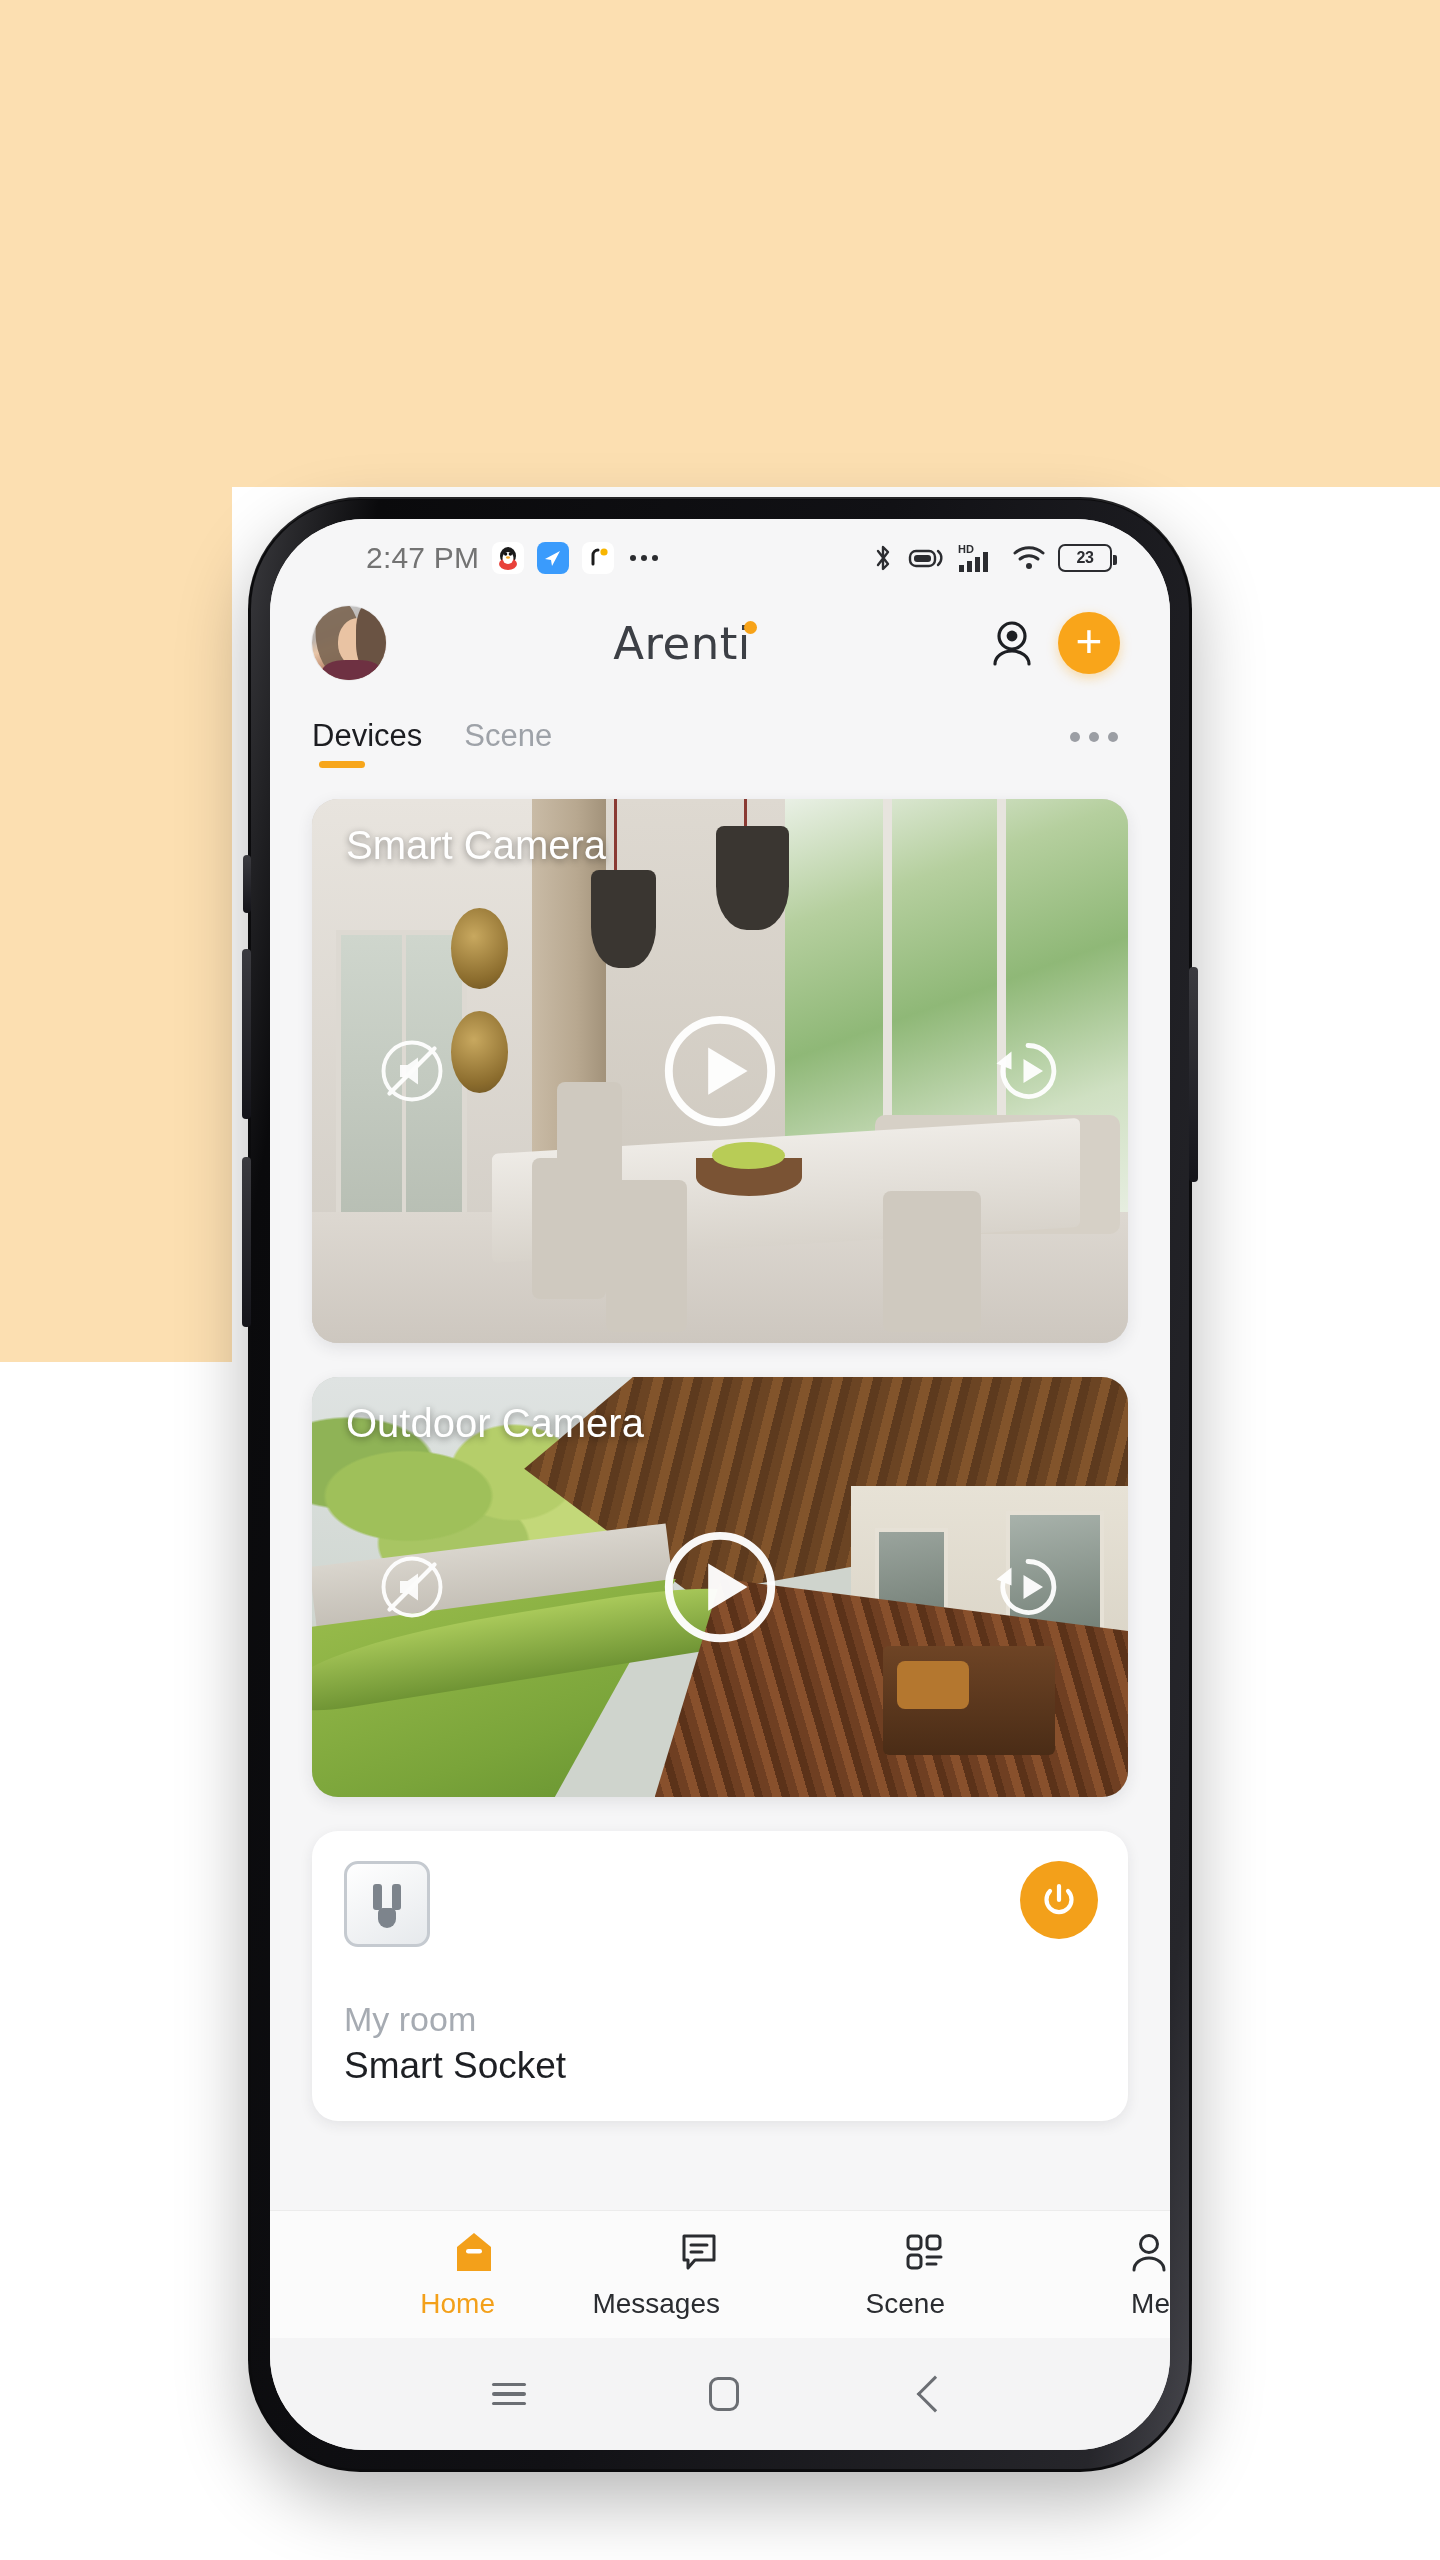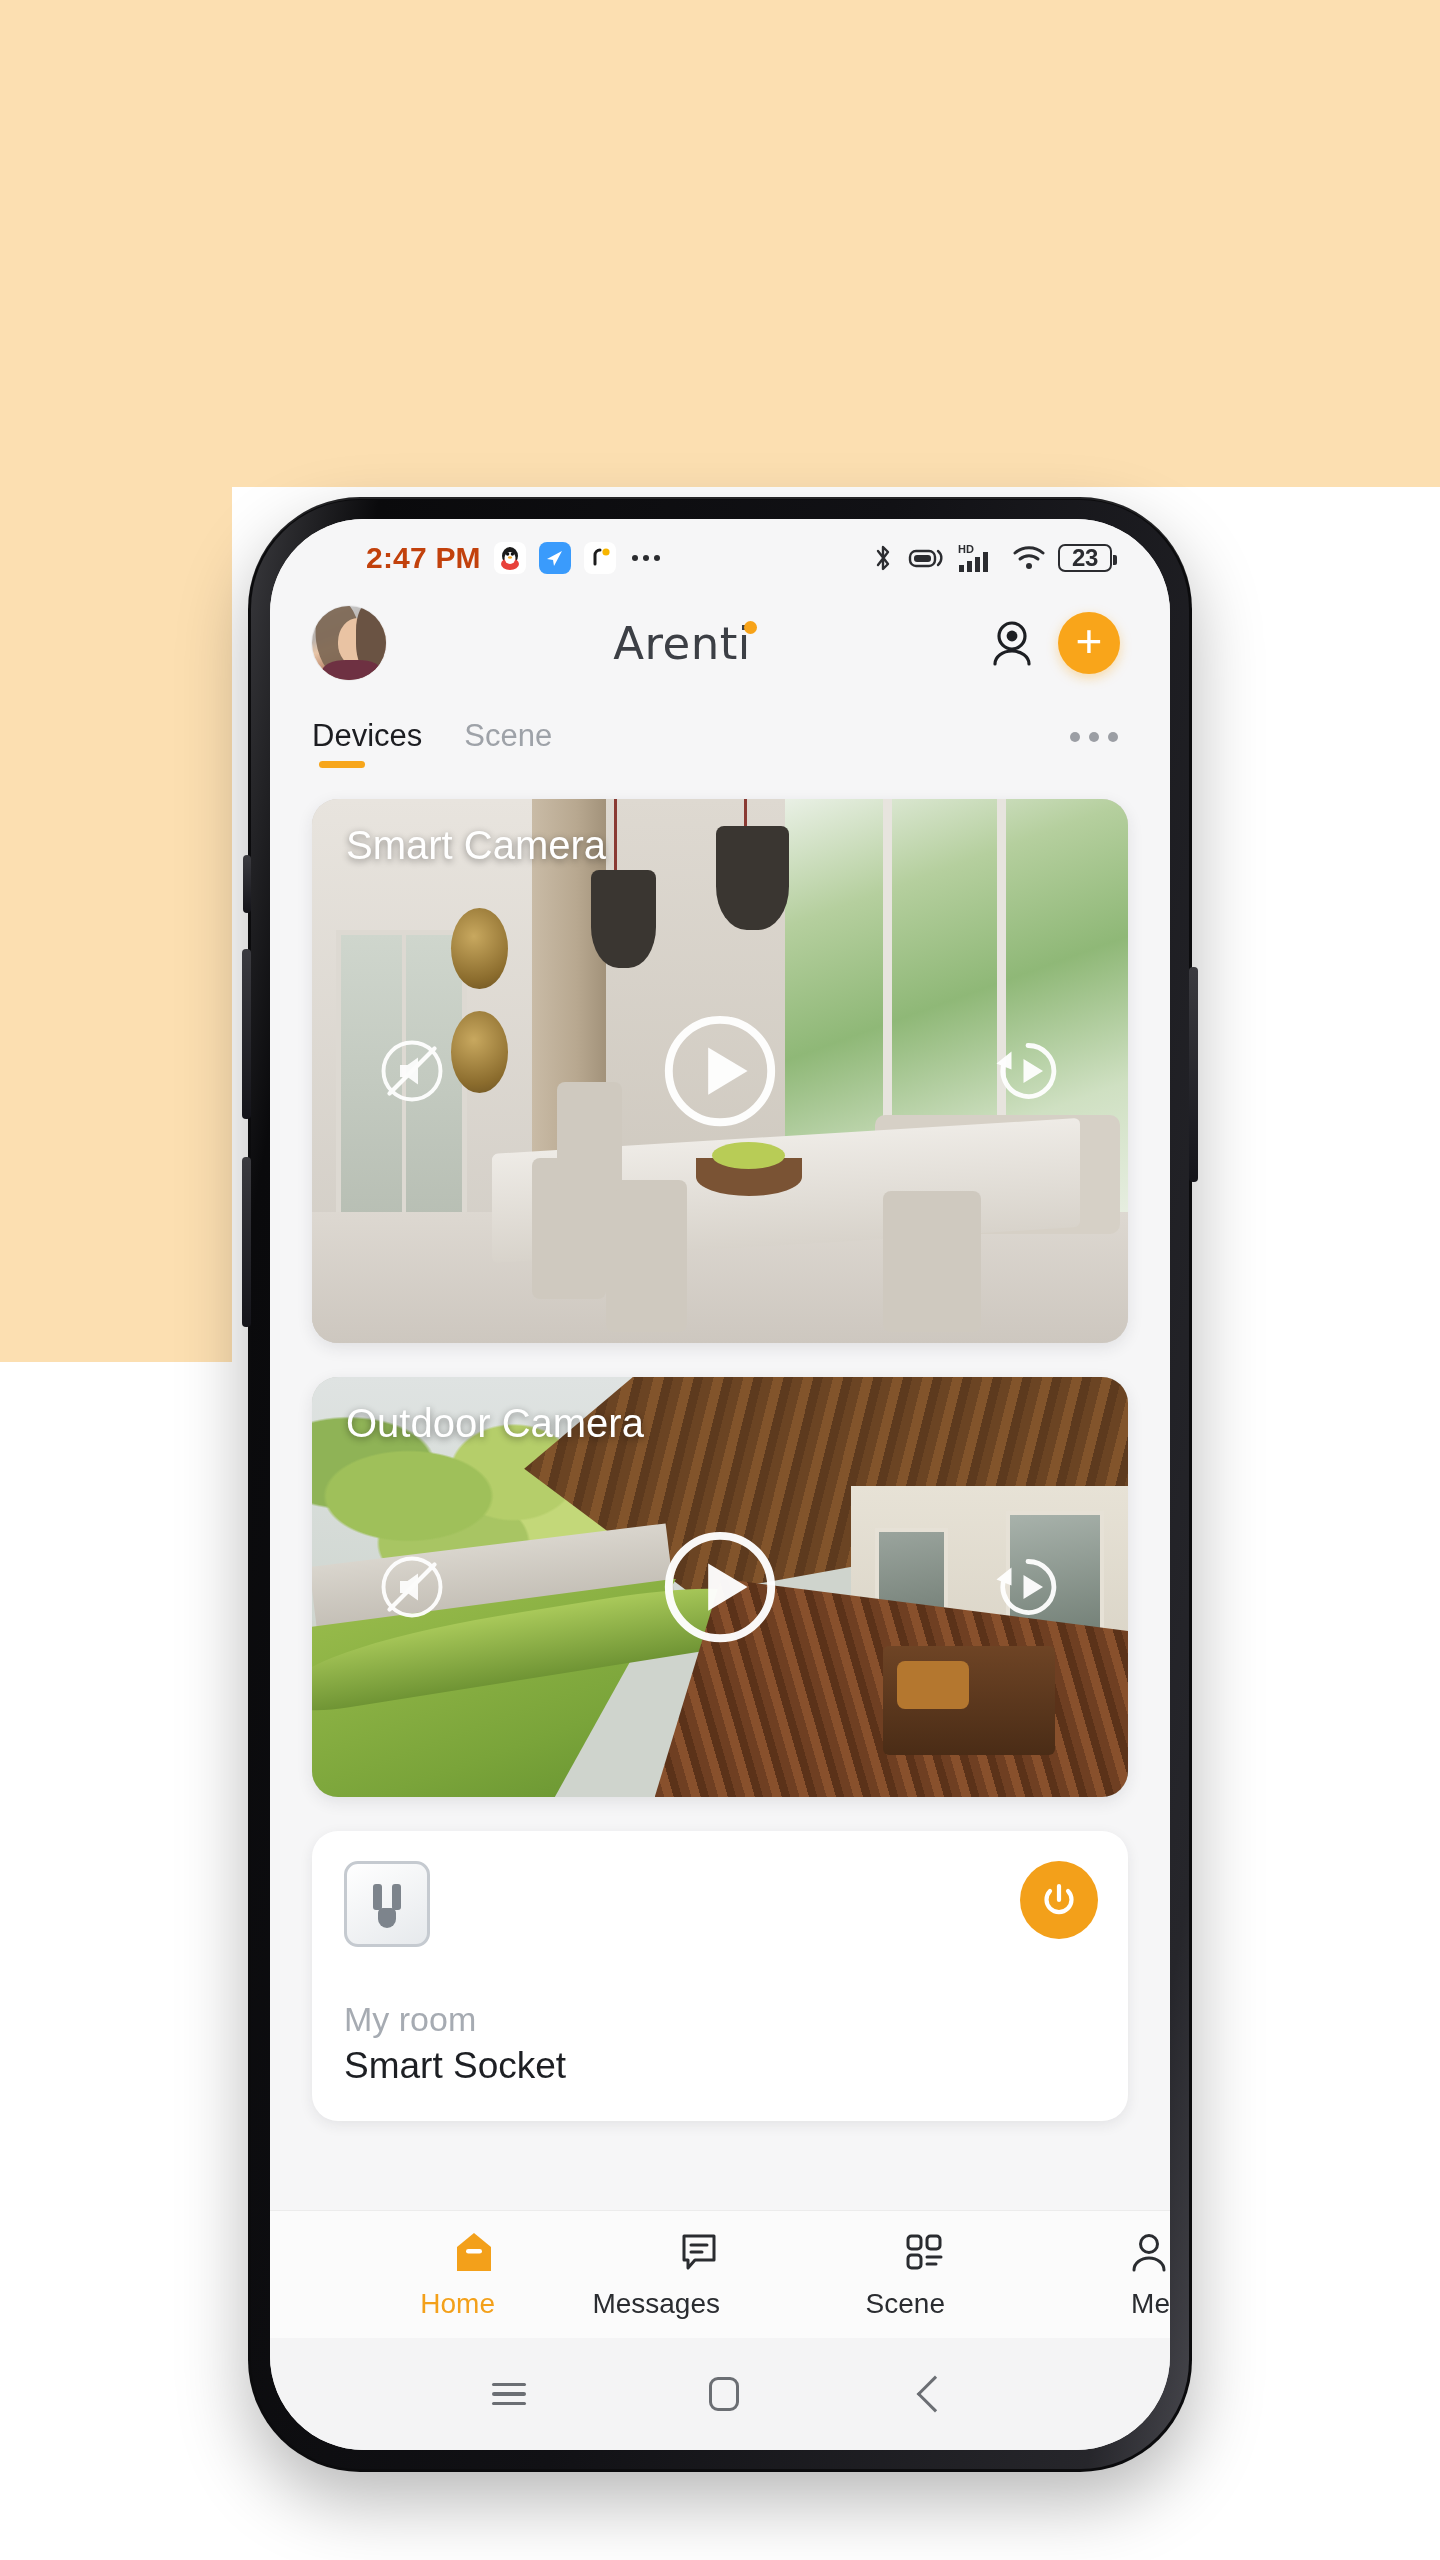--- a/index.html
+++ b/index.html
@@ -55,35 +55,35 @@
   .btn-right-1 { right: -6px; top: 470px; width: 9px; height: 215px; }
 
   
   .statusbar {
     position: relative; height: 72px;
     display: flex; align-items: center; justify-content: space-between;
     padding: 6px 58px 0 96px;
     background: #f6f6f7;
   }
   .sb-left { display: flex; align-items: center; gap: 13px; }
-  .sb-time { font-size: 30px; font-weight: 700; color: #c2410c; letter-spacing: .2px; }
+  .sb-time { font-size: 30px; font-weight: 400; color: #737373; letter-spacing: .2px; }
   .sb-app { width: 32px; height: 32px; border-radius: 8px; display:flex; align-items:center; justify-content:center; font-size: 19px; }
   .app-qq { background: #ffffff; }
   .app-ding { background: #3a9bfc; }
   .app-misc { background: #ffffff; position: relative; }
   .sb-dots { display: flex; gap: 5px; align-items: center; margin-left: 3px; }
   .sb-dots i { width: 6px; height: 6px; background: #2b2c30; border-radius: 50%; display:block; }
   .sb-right { display: flex; align-items: center; gap: 12px; }
   .sb-right svg { display: block; }
   .batt {
     width: 54px; height: 28px; border: 2.6px solid #2b2c30; border-radius: 7px;
     display:flex; align-items:center; justify-content:center; position: relative;
   }
   .batt::after{ content:""; position:absolute; right:-7px; top:9px; width:4px;height:10px;background:#2b2c30;border-radius:0 2px 2px 0;}
-  .batt span { font-size: 24px; font-weight: 700; color: #2b2c30; letter-spacing: -.3px; }
+  .batt span { font-size: 16px; font-weight: 700; color: #2b2c30; letter-spacing: -.3px; }
 
   
   .app-header {
     height: 104px; background: #f6f6f7;
     display: flex; align-items: center; padding: 0 50px 0 42px; gap: 18px;
   }
   .avatar {
     width: 74px; height: 74px; border-radius: 50%;
     background: linear-gradient(160deg,#cfd4d8 0%,#b9b2ad 34%,#e8c6a8 48%,#c89a7e 62%,#8e5f52 78%,#6d3b3f 100%);
     position: relative; overflow: hidden; flex: none;

